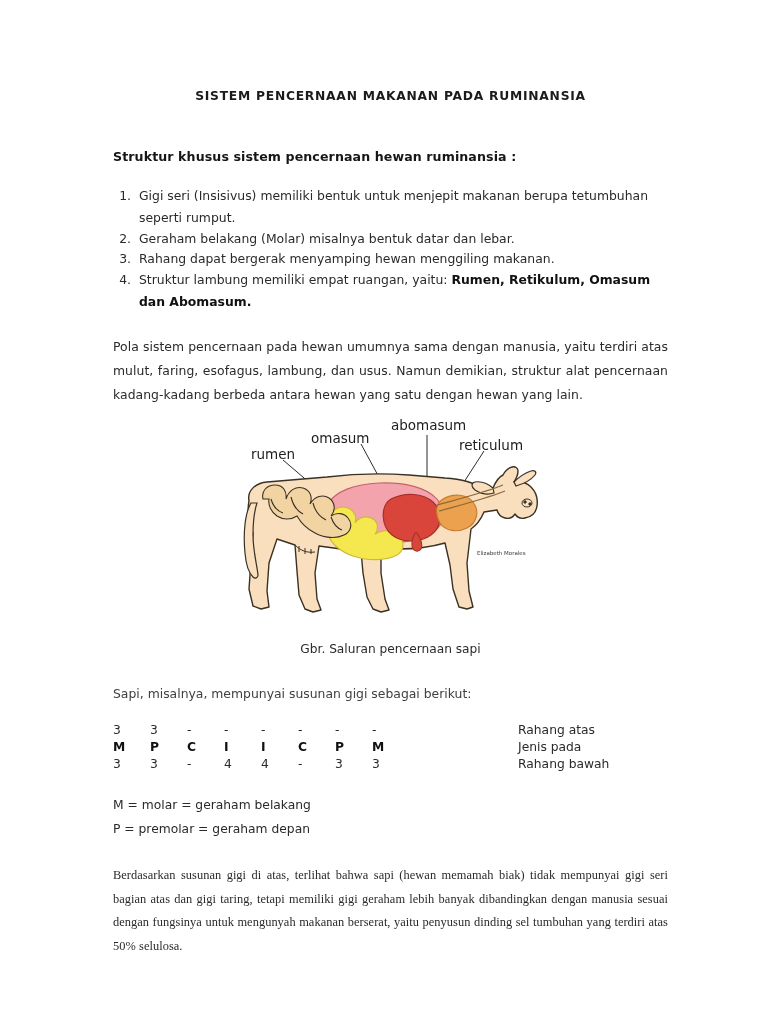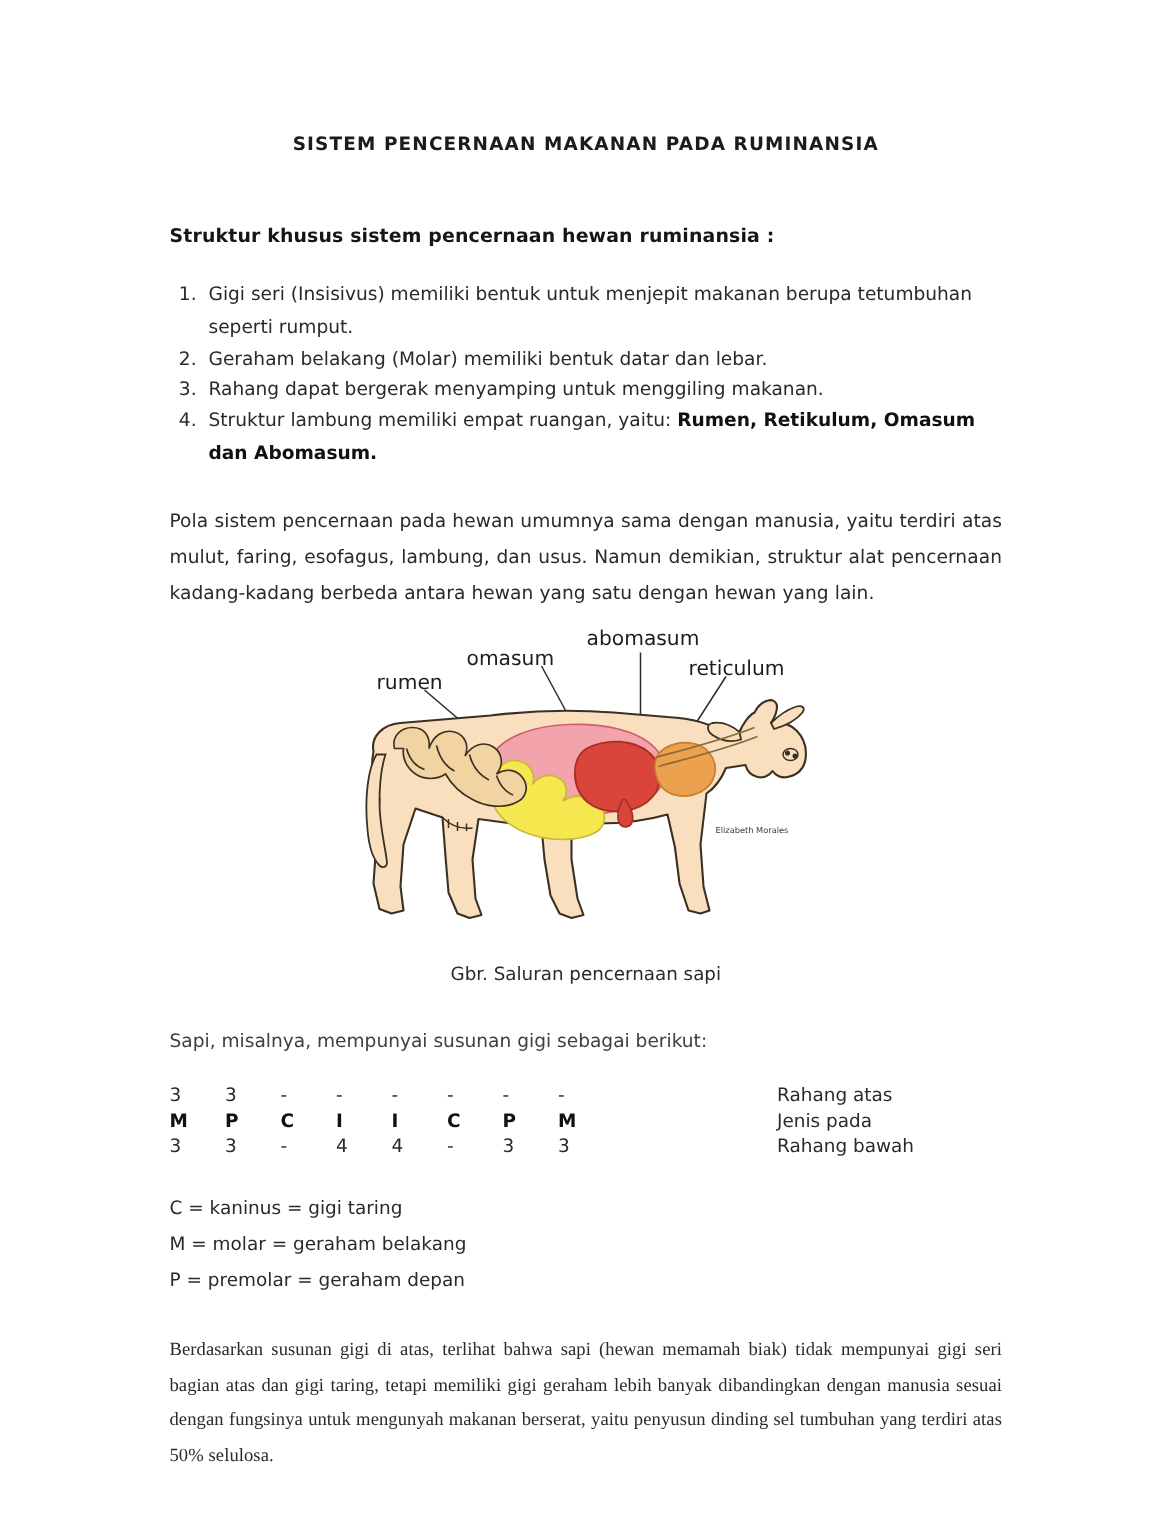--- a/index.html
+++ b/index.html
@@ -155,22 +155,22 @@
 
 <div class="page">
   <div class="content">
 
     <div class="doc-title">SISTEM PENCERNAAN MAKANAN PADA RUMINANSIA</div>
 
     <div class="section-heading">Struktur khusus sistem pencernaan hewan ruminansia :</div>
 
     <ol class="struct-list">
       <li class="wrapped">Gigi seri (Insisivus) memiliki bentuk untuk menjepit makanan berupa tetumbuhan seperti rumput.</li>
-      <li>Geraham belakang (Molar) memiliki bentuk datar dan lebar.</li>
-      <li>Rahang dapat bergerak menyamping untuk menggiling makanan.</li>
+      <li>Geraham belakang (Molar) misalnya bentuk datar dan lebar.</li>
+      <li>Rahang dapat bergerak menyamping hewan menggiling makanan.</li>
       <li class="wrapped"><span>Struktur lambung memiliki empat ruangan, yaitu: </span><b>Rumen, Retikulum, Omasum dan Abomasum.</b></li>
     </ol>
 
     <div class="para">Pola sistem pencernaan pada hewan umumnya sama dengan manusia, yaitu terdiri atas mulut, faring, esofagus, lambung, dan usus. Namun demikian, struktur alat pencernaan kadang-kadang berbeda antara hewan yang satu dengan hewan yang lain.</div>
 
     <div class="figure">
       <div class="figure-img">
         <svg width="320" height="225" viewBox="0 0 320 225" xmlns="http://www.w3.org/2000/svg">
 
           <g stroke="#2b2b2b" stroke-width="1" fill="none">
@@ -316,21 +316,20 @@
         <span class="dental-cell">4</span>
         <span class="dental-cell">4</span>
         <span class="dental-cell">-</span>
         <span class="dental-cell">3</span>
         <span class="dental-cell">3</span>
         <span class="dental-label">Rahang bawah</span>
       </div>
     </div>
 
     <div class="legend">
-      <div class="legend-line">C = kaninus = gigi taring</div>
       <div class="legend-line">M = molar = geraham belakang</div>
       <div class="legend-line">P = premolar = geraham depan</div>
     </div>
 
     <div class="para tail">Berdasarkan susunan gigi di atas, terlihat bahwa sapi (hewan memamah biak) tidak mempunyai gigi seri bagian atas dan gigi taring, tetapi memiliki gigi geraham lebih banyak dibandingkan dengan manusia sesuai dengan fungsinya untuk mengunyah makanan berserat, yaitu penyusun dinding sel tumbuhan yang terdiri atas 50% selulosa.</div>
 
   </div>
 </div>
 
 </body></html>

